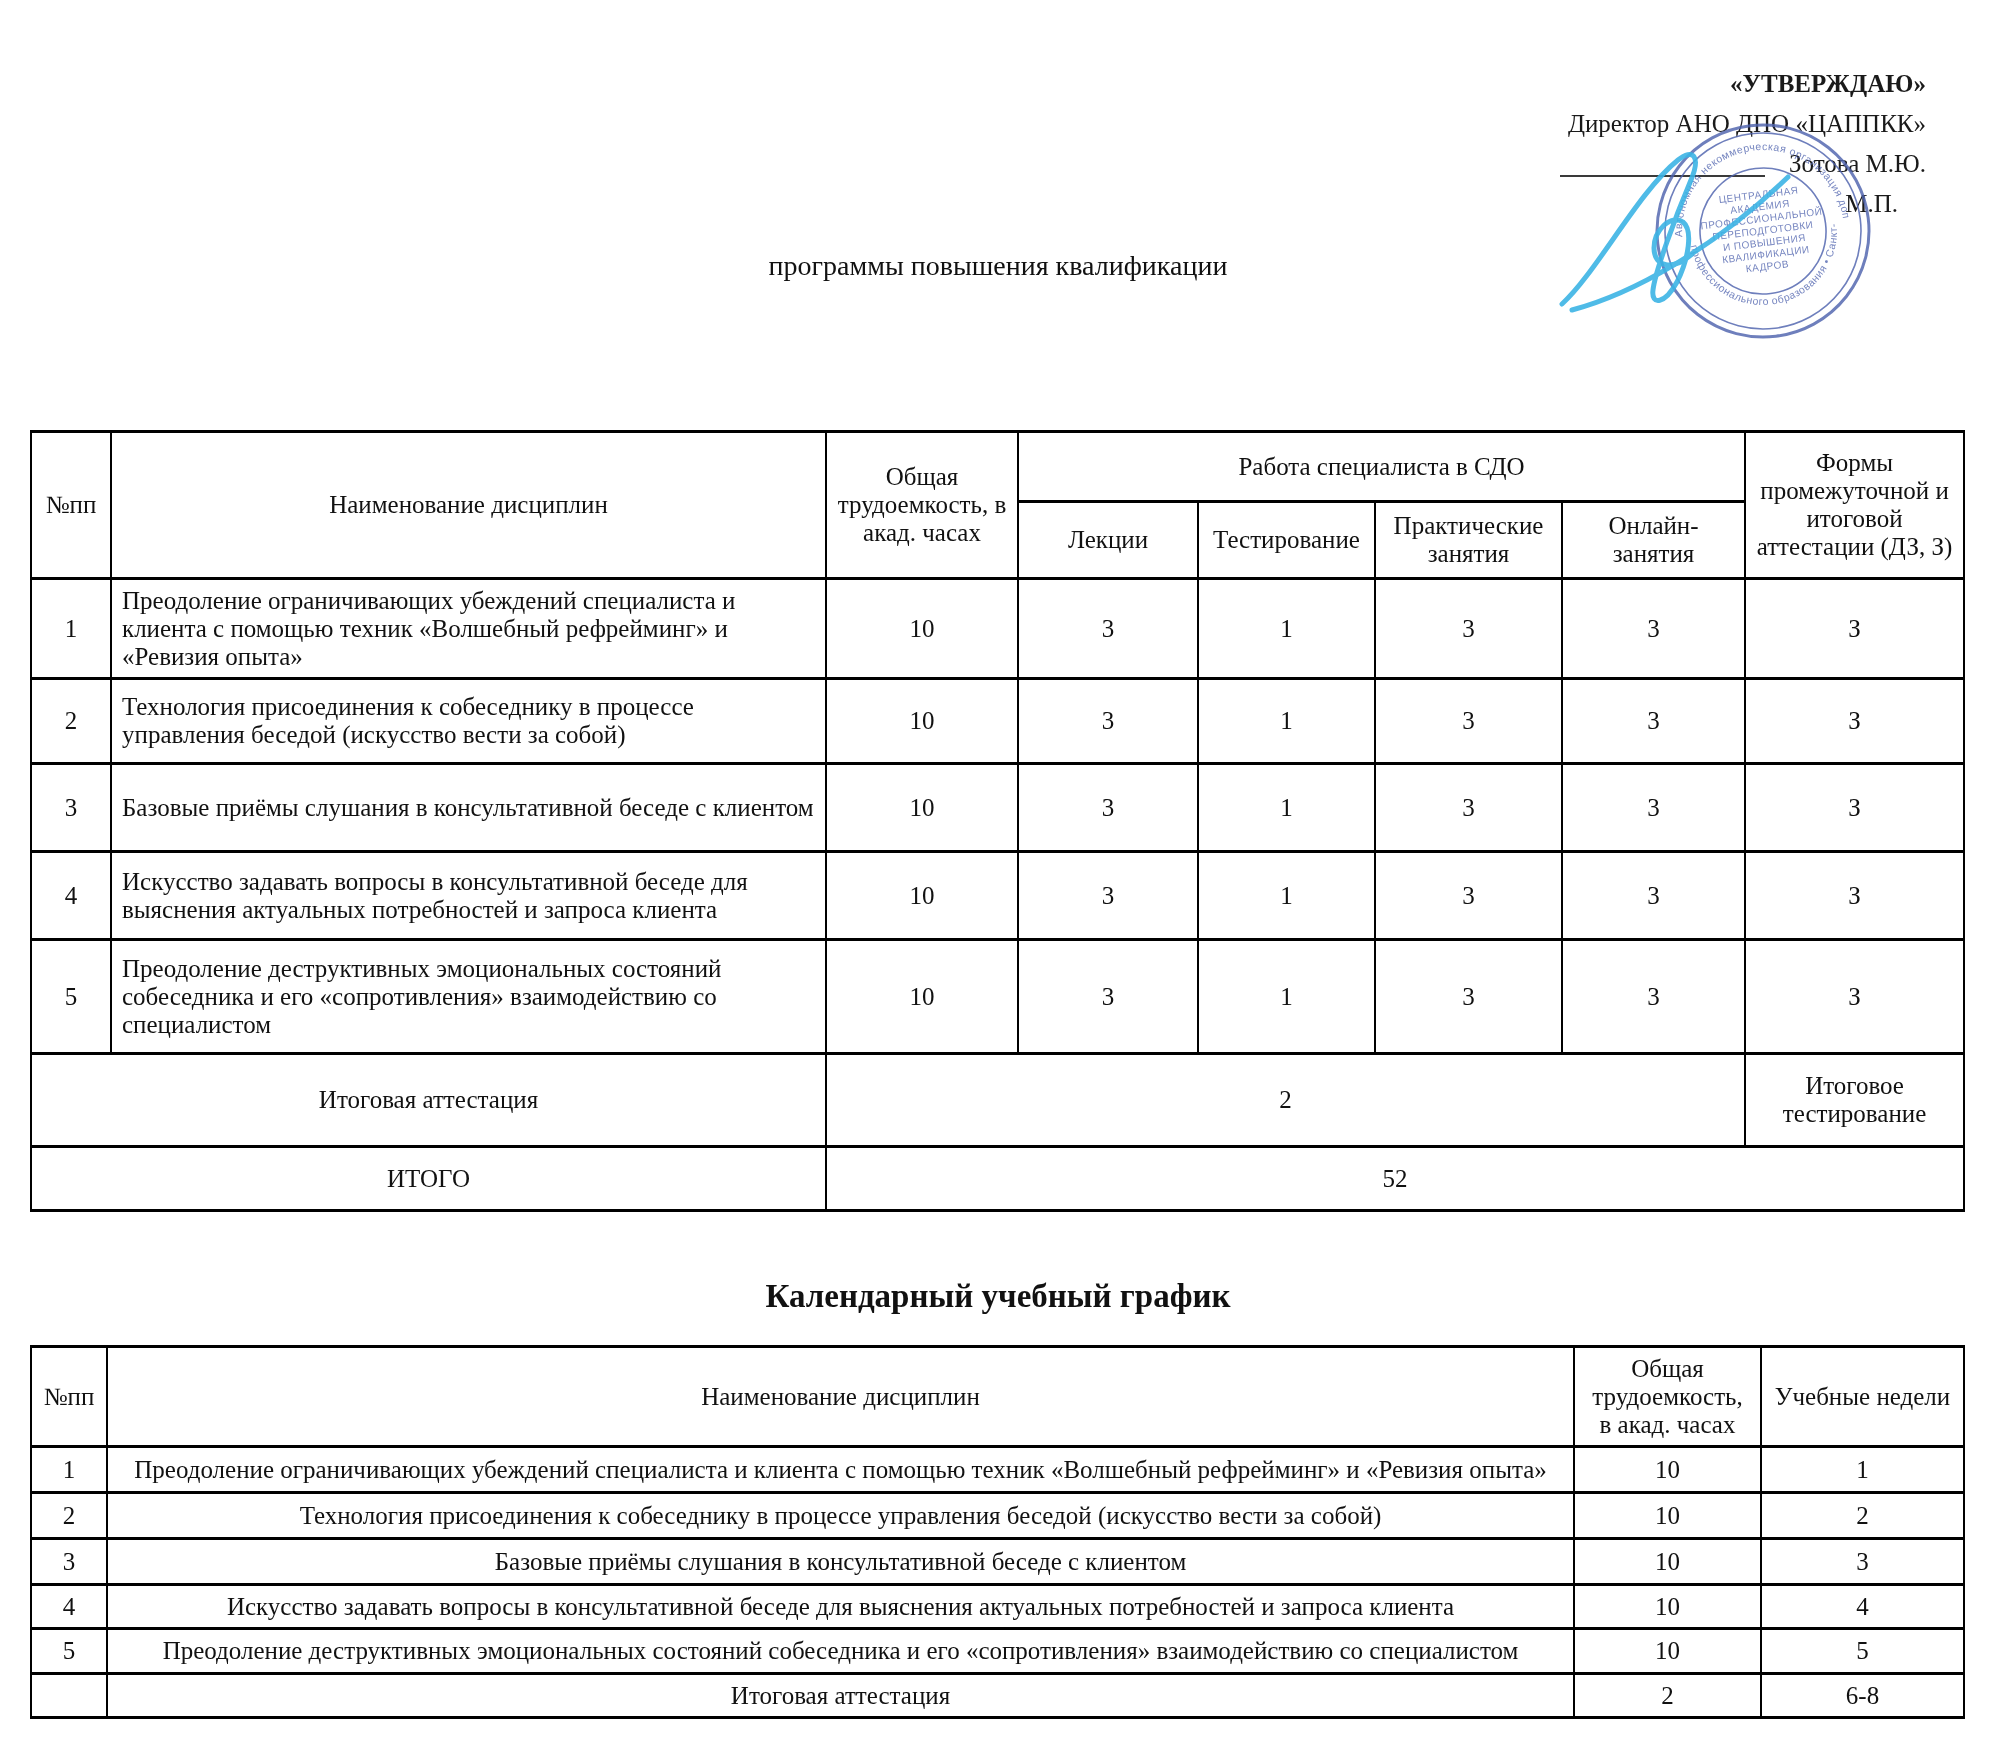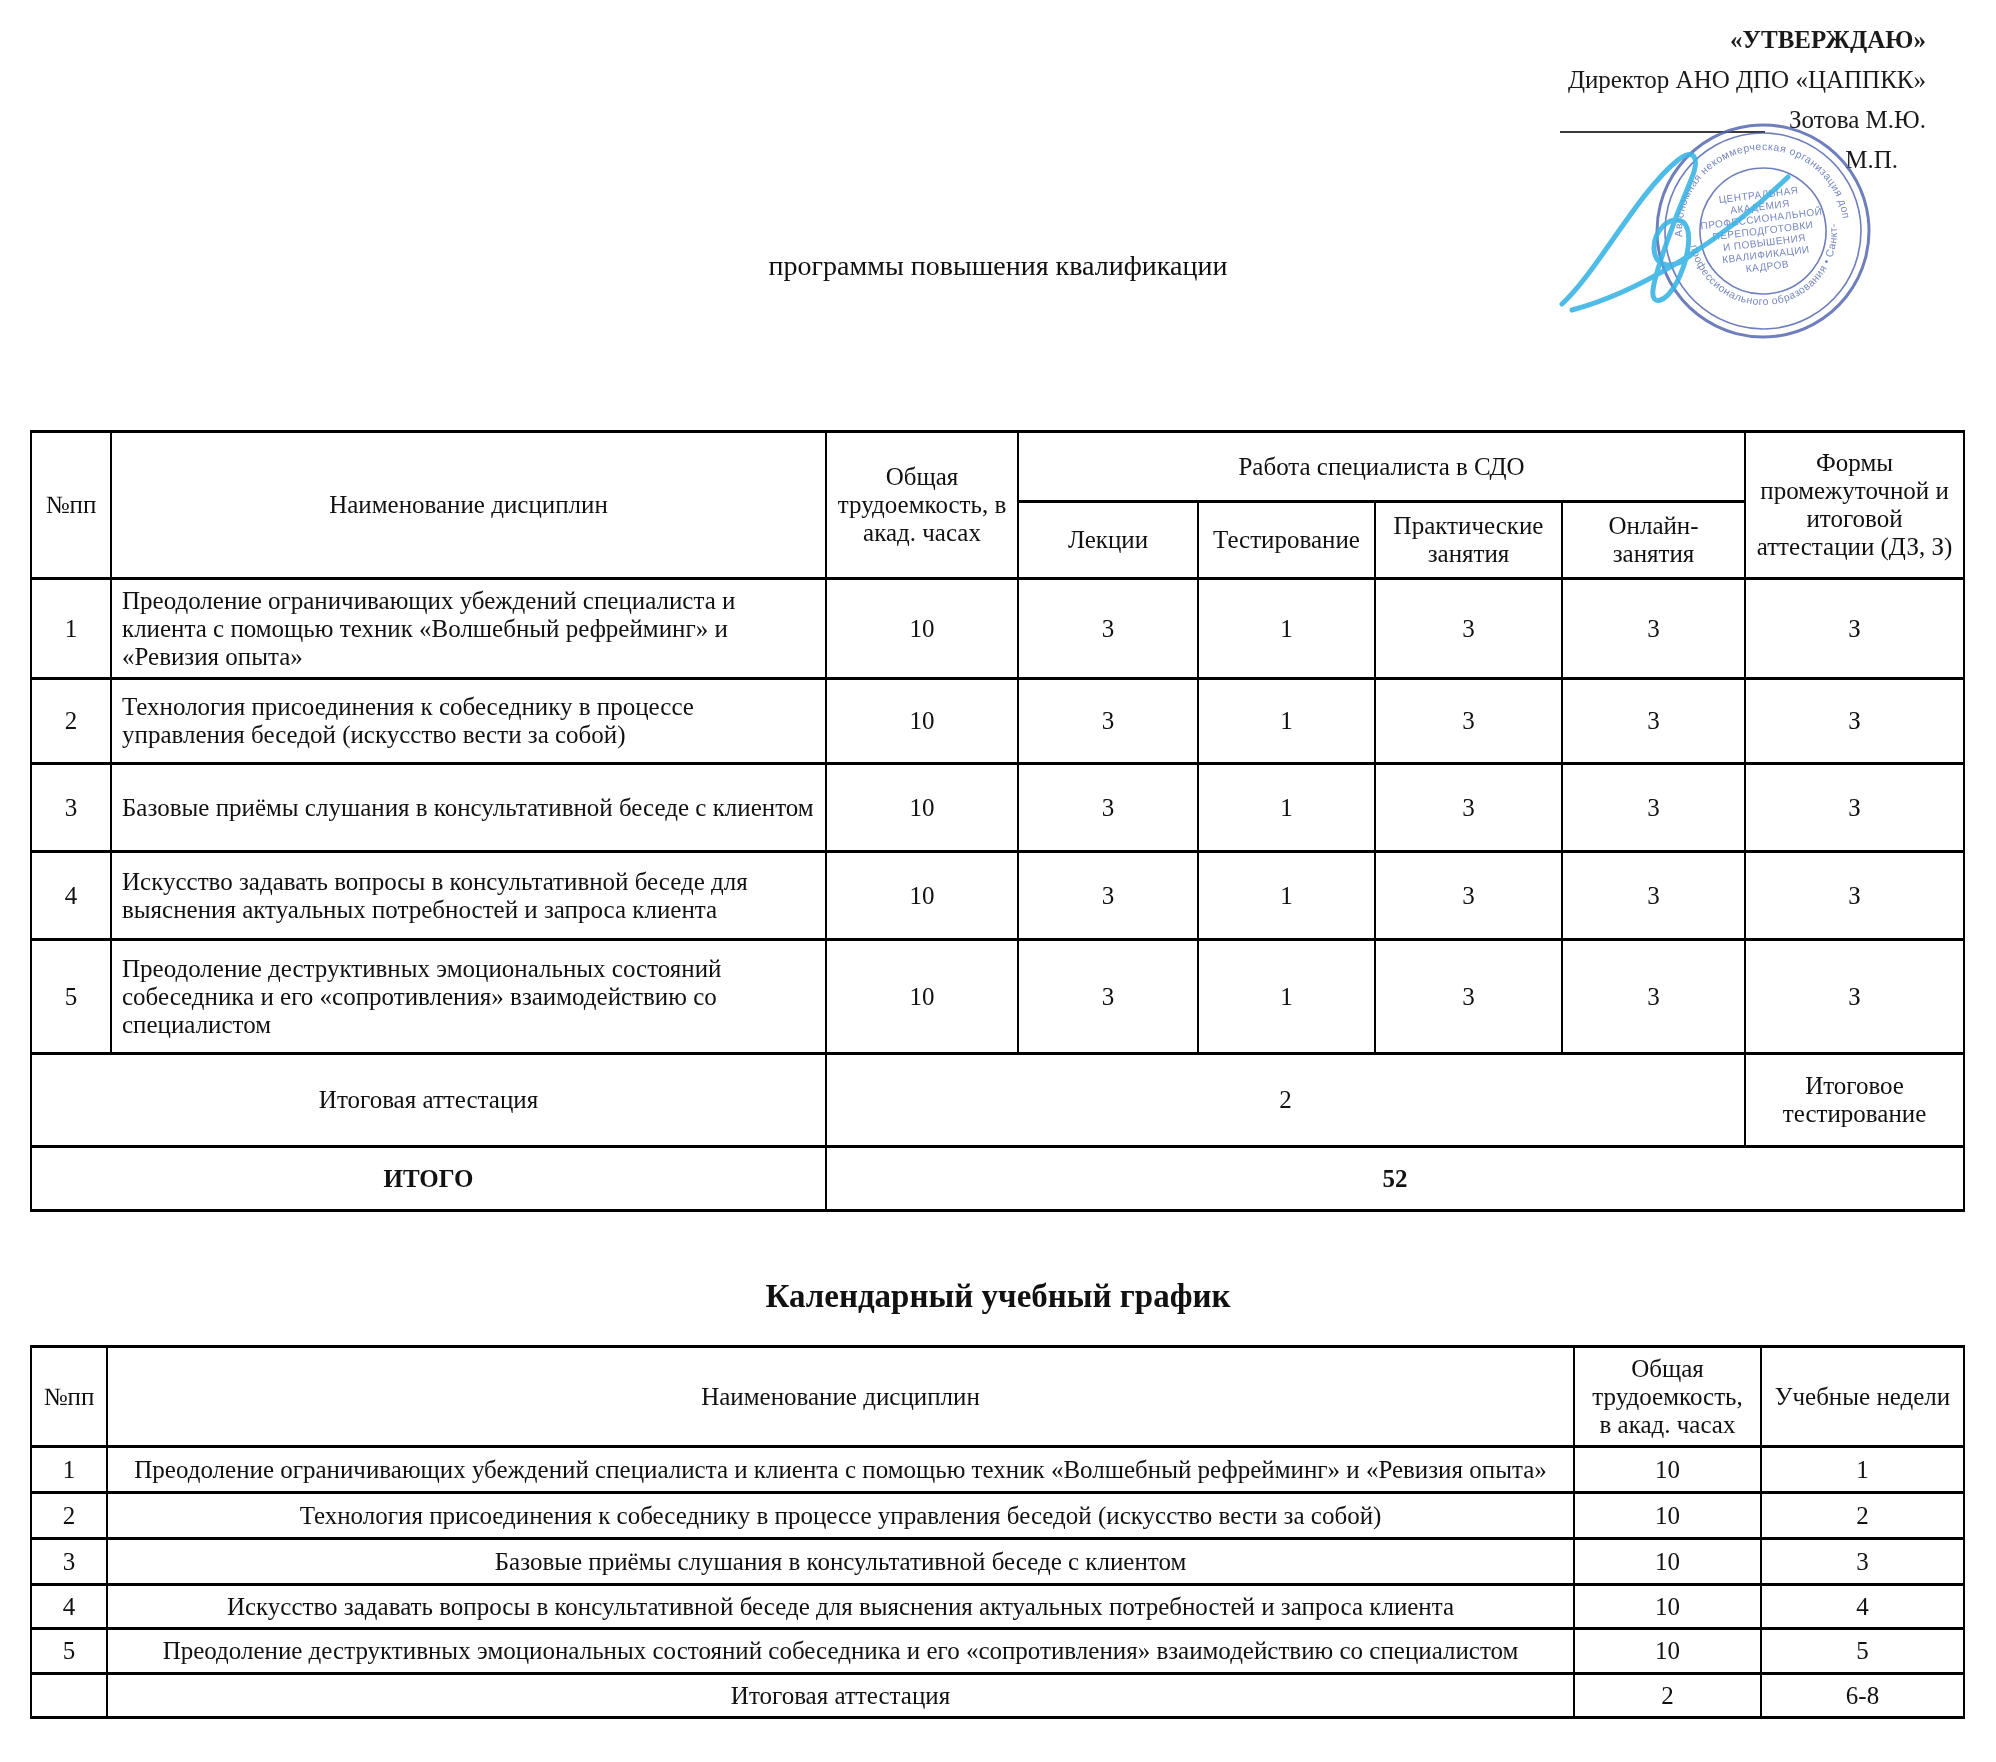--- a/index.html
+++ b/index.html
@@ -4,21 +4,21 @@
 <style>
   html,body { margin:0; padding:0; background:#ffffff; }
   .page {
     position:relative; width:1996px; height:1762px; background:#fff;
     font-family:"Liberation Serif","DejaVu Serif",serif; color:#111;
     overflow:hidden;
   }
   
   .approval { position:absolute; top:20px; right:70px; text-align:right;
               font-size:25px; line-height:40px; color:#1a1a1a; }
-  .approval .b { font-weight:bold; }
+  .approval .b { font-weight:bold;margin-top:44px; }
   .sig-row { display:flex; justify-content:flex-end; align-items:flex-end; gap:24px; height:40px; }
   .sig-line { display:inline-block; width:205px; height:1px; border-bottom:2px solid #3a3a3a; margin-bottom:7px; }
   .mp { padding-right:28px; }
   
   .stamp { position:absolute; left:1652px; top:120px; opacity:.82; transform:rotate(-7deg); z-index:2; }
   .stamp text { font-family:"Liberation Sans","DejaVu Sans",sans-serif; letter-spacing:.5px; }
   .signature-svg { position:absolute; left:1542px; top:122px; z-index:3; }
   
   .doc-title    { position:absolute; top:166px; left:0; width:100%; text-align:center; font-size:44px; }
   .doc-subtitle { position:absolute; top:250px; left:0; width:100%; text-align:center; font-size:28px; }
@@ -28,21 +28,21 @@
   table { border-collapse:collapse; table-layout:fixed; background:#fff; }
   .t1 { position:absolute; left:30px; top:430px; width:1933px; }
   .t2 { position:absolute; left:30px; top:1345px; width:1933px; }
   td {
     border-left:2px solid #000; border-right:2px solid #000;
     border-top:3px solid #000; border-bottom:3px solid #000;
     text-align:center; vertical-align:middle;
     font-size:25px; padding:3px 10px; word-wrap:break-word;
   }
   .name-cell { text-align:left; }
-  .bold { font-weight:bold; }
+  .bold { font-weight:normal; }
 </style>
 </head>
 <body>
 
 <div class="page">
 
   <div class="approval">
     <div class="b">«УТВЕРЖДАЮ»</div>
     <div>Директор АНО ДПО «ЦАППКК»</div>
     <div class="sig-row">

